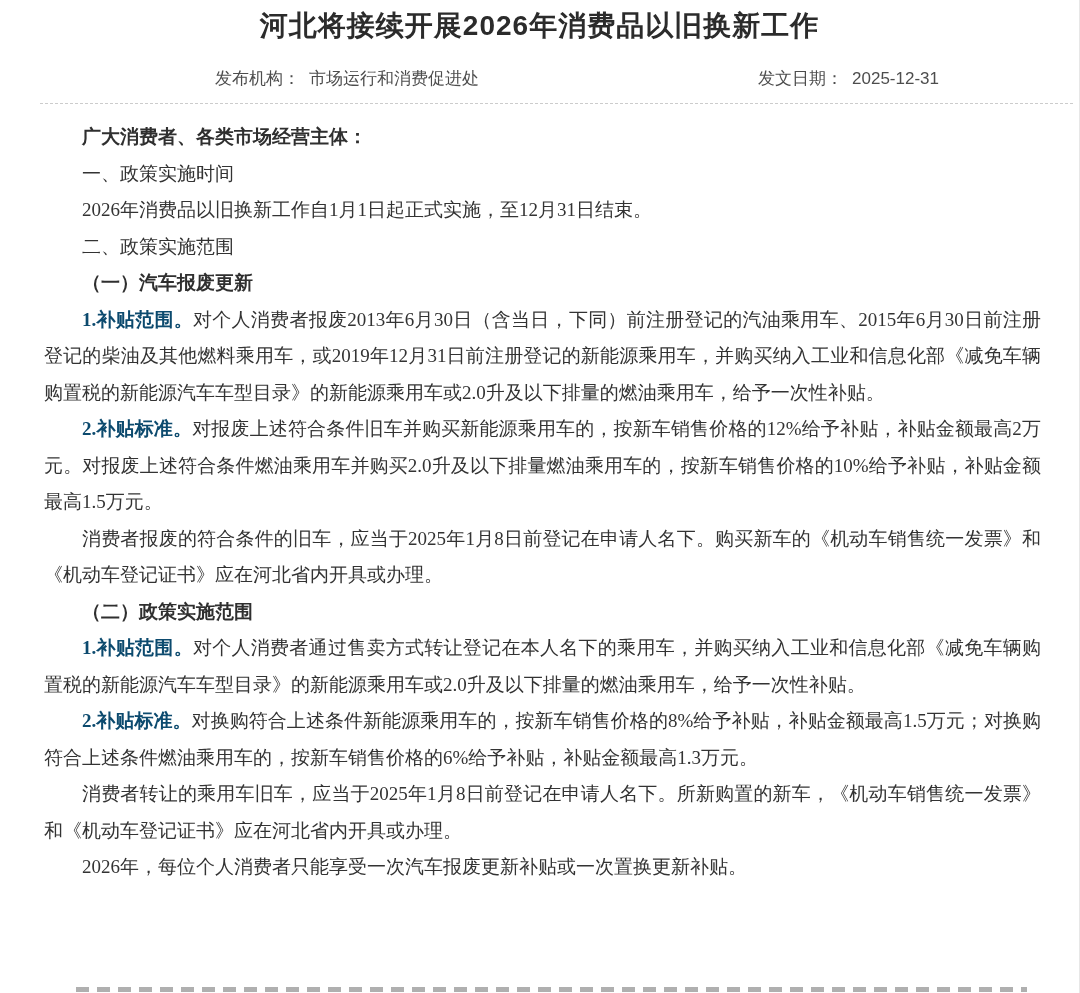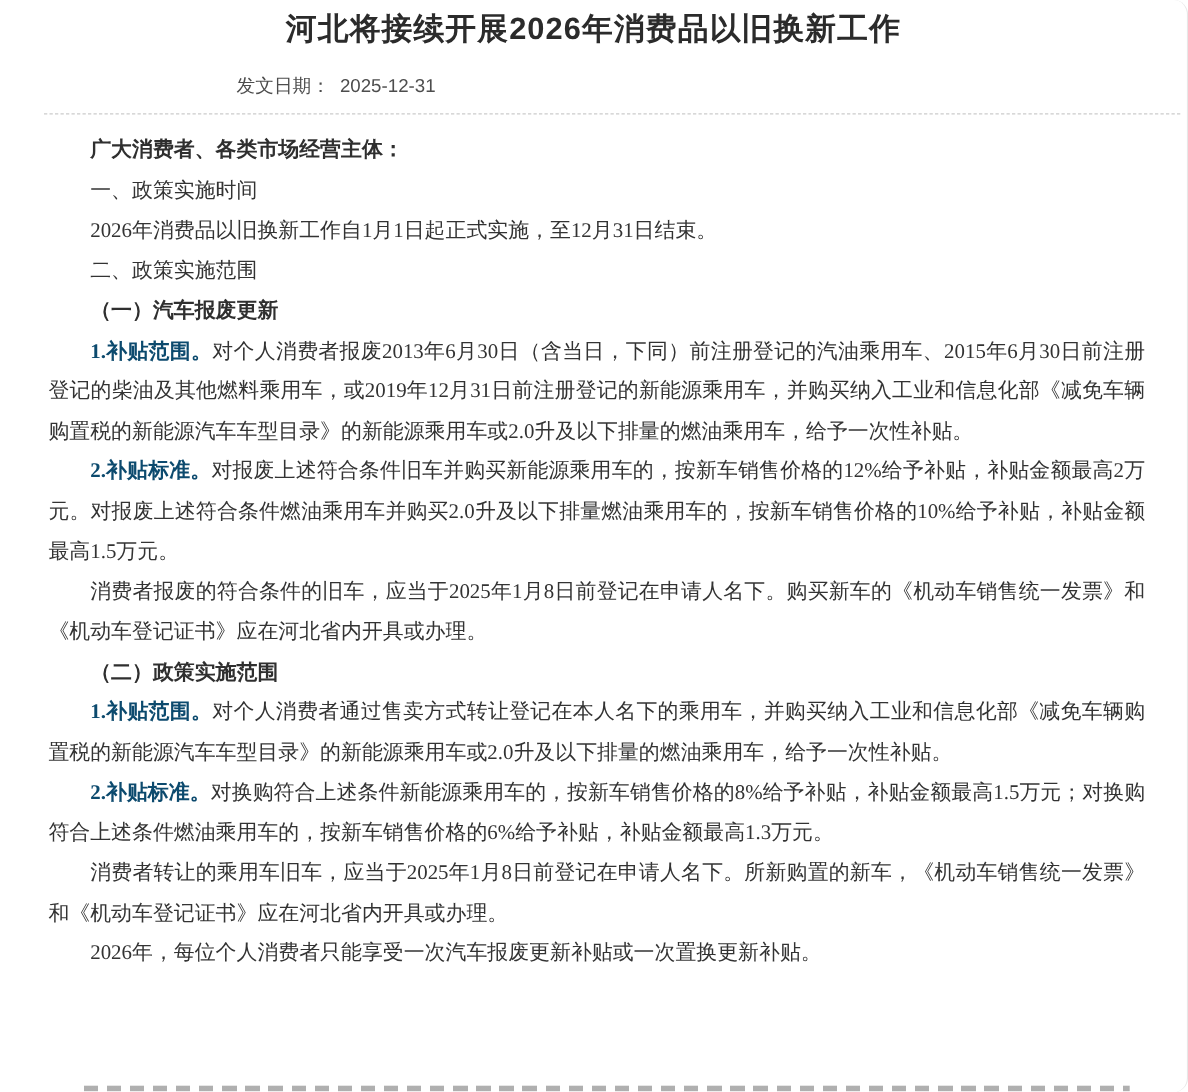--- a/index.html
+++ b/index.html
@@ -9,21 +9,20 @@
   }
   .page {
     position: relative;
     width: 1080px;
     height: 993px;
     box-sizing: border-box;
     background: #ffffff;
     border-right: 1px solid #e7e7e7;
     overflow: hidden;
     color: #333333;
-    border-radius: 13px;
   }
   .doc-title {
     margin: 0;
     padding: 8px 40px 0 40px;
     text-align: center;
     font-family: "Liberation Sans", "DejaVu Sans", sans-serif;
     font-size: 28px;
     line-height: 36px;
     font-weight: bold;
     color: #2b2b2b;
@@ -80,20 +79,23 @@
 </style>
 </head>
 <body>
 
 <div class="page">
 
   <h1 class="doc-title">河北将接续开展2026年消费品以旧换新工作</h1>
 
   <div class="meta-bar">
     <span class="meta-item">
+      <span class="meta-label">发布机构：</span><span class="meta-value">市场运行和消费促进处</span>
+    </span>
+    <span class="meta-item">
       <span class="meta-label">发文日期：</span><span class="meta-value">2025-12-31</span>
     </span>
   </div>
 
   <hr class="divider">
 
   <div class="doc-body">
       <p class="bold-head">广大消费者、各类市场经营主体：</p>
       <p>一、政策实施时间</p>
       <p>2026年消费品以旧换新工作自1月1日起正式实施，至12月31日结束。</p>

